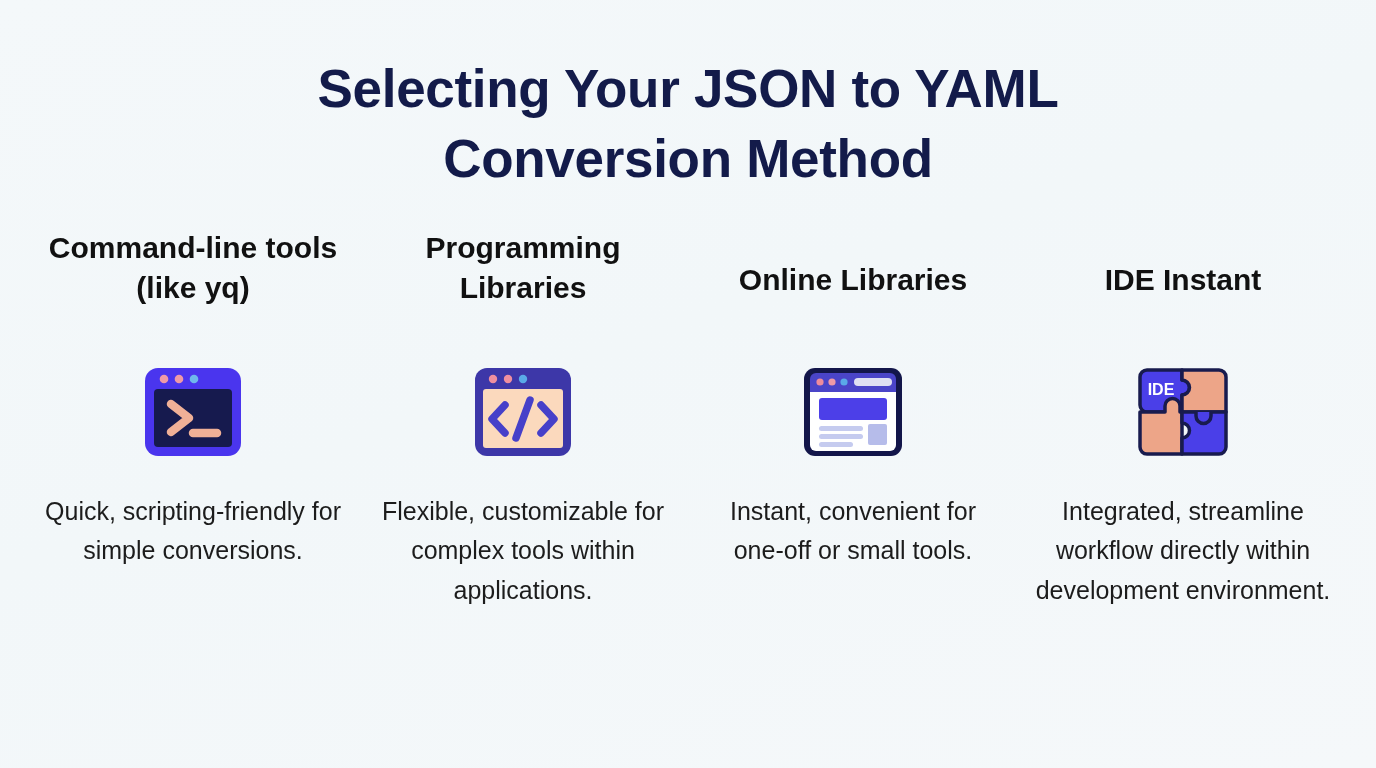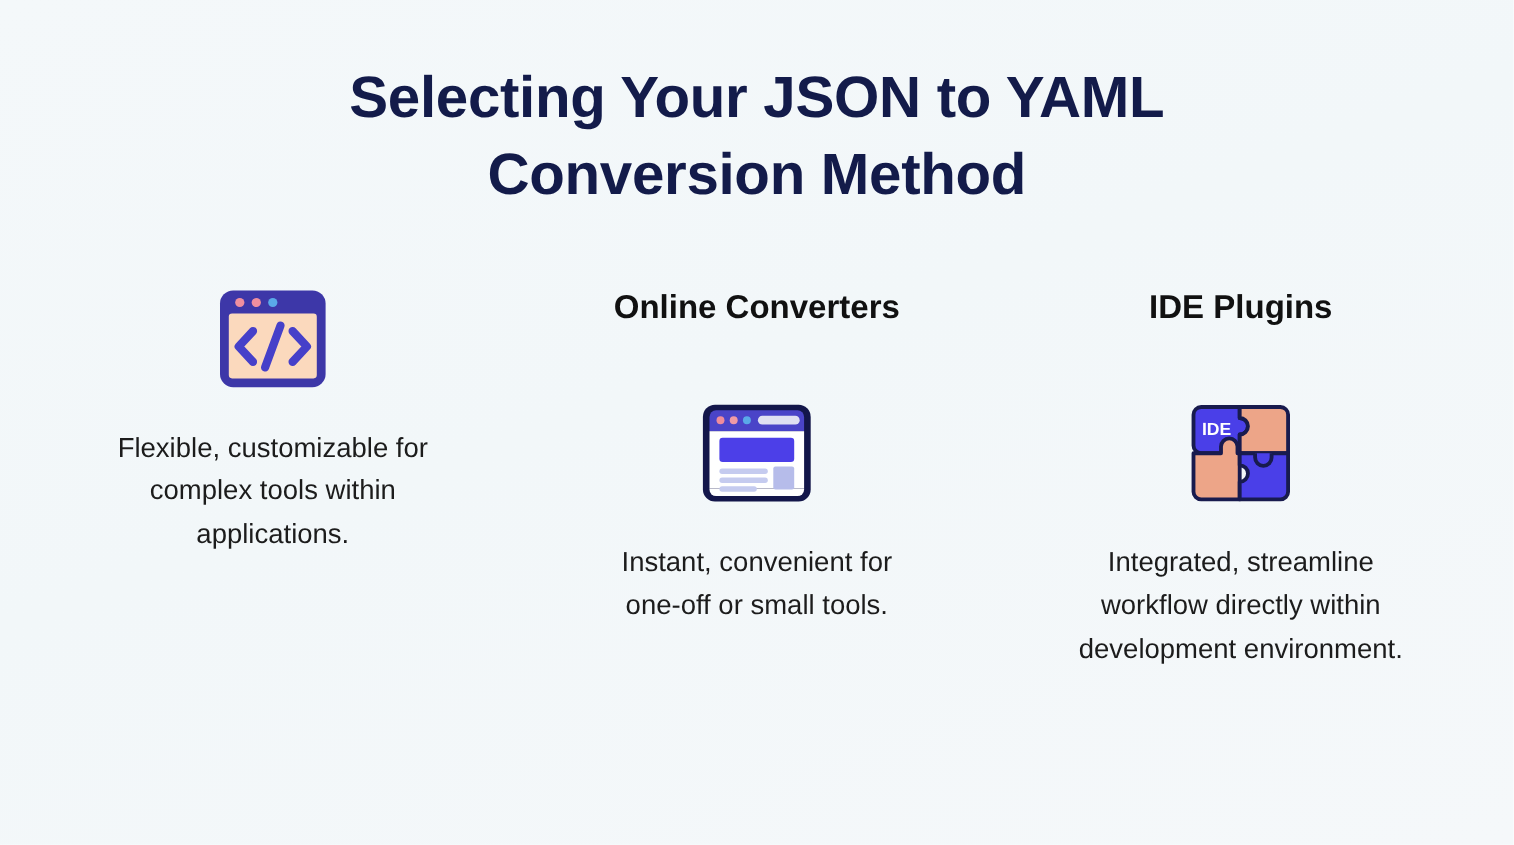--- a/index.html
+++ b/index.html
@@ -86,41 +86,59 @@
 </style>
 </head>
 <body>
 
 <div class="infographic">
 
   <h1 class="title">Selecting Your JSON to YAML Conversion Method</h1>
 
   <div class="columns">
 
+    <div class="column">
+      <div class="col-heading">Command-line tools (like yq)</div>
+      <div class="icon-wrap">
+        <span>
+          <svg width="104" height="104" viewBox="0 0 104 104">
+            <rect x="4" y="8" width="96" height="88" rx="13" fill="#4a35ee"></rect>
+            <rect x="13" y="29" width="78" height="58" rx="4" fill="#161a4e"></rect>
+            <circle cx="23" cy="19" r="4.3" fill="#ef9aa6"></circle>
+            <circle cx="38" cy="19" r="4.3" fill="#ef9aa6"></circle>
+            <circle cx="53" cy="19" r="4.3" fill="#6fb7ec"></circle>
+            <path d="M30 44 L48 58 L30 72" fill="none" stroke="#f0b097" stroke-width="8.5" stroke-linecap="round" stroke-linejoin="round"></path>
+            <line x1="52" y1="73" x2="76" y2="73" stroke="#f0b097" stroke-width="8.5" stroke-linecap="round"></line>
+          </svg>
+        </span>
+      </div>
+      <p class="col-desc">Quick, scripting-friendly for simple conversions.</p>
+    </div>
 
     <div class="column">
+      <div class="col-heading">Programming Libraries</div>
       <div class="icon-wrap">
         <span>
           <svg width="104" height="104" viewBox="0 0 104 104">
             <rect x="4" y="8" width="96" height="88" rx="12" fill="#3d37a8"></rect>
             <rect x="12" y="29" width="80" height="59" rx="3" fill="#fbd9bd"></rect>
             <circle cx="22" cy="19" r="4.2" fill="#ef8f9f"></circle>
             <circle cx="37" cy="19" r="4.2" fill="#ef8f9f"></circle>
             <circle cx="52" cy="19" r="4.2" fill="#5aa9e8"></circle>
             <path d="M34 45 L21 59 L34 73" fill="none" stroke="#4640c9" stroke-width="7.5" stroke-linecap="round" stroke-linejoin="round"></path>
             <path d="M70 45 L83 59 L70 73" fill="none" stroke="#4640c9" stroke-width="7.5" stroke-linecap="round" stroke-linejoin="round"></path>
             <line x1="59" y1="40" x2="45" y2="78" stroke="#4640c9" stroke-width="7.5" stroke-linecap="round"></line>
           </svg>
         </span>
       </div>
       <p class="col-desc">Flexible, customizable for complex tools within applications.</p>
     </div>
 
     <div class="column">
-      <div class="col-heading centered">Online Converters</div>
+      <div class="col-heading centered">Online Libraries</div>
       <div class="icon-wrap">
         <span>
           <svg width="108" height="104" viewBox="0 0 108 104">
             <rect x="5" y="8" width="98" height="88" rx="11" fill="#13164a"></rect>
             <path d="M11 19 a6 6 0 0 1 6-6 h74 a6 6 0 0 1 6 6 v13 h-86 z" fill="#4a44c8"></path>
             <rect x="11" y="32" width="86" height="52" rx="0" fill="#ffffff"></rect>
             <path d="M11 84 h86 v1 a6 6 0 0 1 -6 6 h-74 a6 6 0 0 1 -6 -6 z" fill="#ffffff"></path>
             <circle cx="21" cy="22" r="3.6" fill="#ee8c9c"></circle>
             <circle cx="33" cy="22" r="3.6" fill="#ef9aa6"></circle>
             <circle cx="45" cy="22" r="3.6" fill="#5aa9e8"></circle>
@@ -130,21 +148,21 @@
             <rect x="20" y="74" width="44" height="5" rx="2.5" fill="#c5cbef"></rect>
             <rect x="20" y="82" width="34" height="5" rx="2.5" fill="#c5cbef"></rect>
             <rect x="69" y="64" width="19" height="21" rx="2" fill="#b6bcea"></rect>
           </svg>
         </span>
       </div>
       <p class="col-desc">Instant, convenient for one-off or small tools.</p>
     </div>
 
     <div class="column">
-      <div class="col-heading centered">IDE Plugins</div>
+      <div class="col-heading centered">IDE Instant</div>
       <div class="icon-wrap">
         <span>
           <svg width="106" height="104" viewBox="0 0 106 104">
             <g stroke="#181b4e" stroke-width="3.5" stroke-linejoin="round">
 
               <path d="M17 10 h35 v10 a7.5 7.5 0 0 1 0 15 v17 H17 a7 7 0 0 1 -7 -7 V17 a7 7 0 0 1 7 -7 z" fill="#4a3fe8"></path>
 
               <path d="M52 10 h37 a7 7 0 0 1 7 7 v35 H52 V35 a7.5 7.5 0 0 0 0 -15 z" fill="#eda588"></path>
 
               <path d="M10 52 h25 v-6 a7.5 7.5 0 0 1 15 0 v6 h2 v42 H17 a7 7 0 0 1 -7 -7 z" fill="#eda588"></path>

